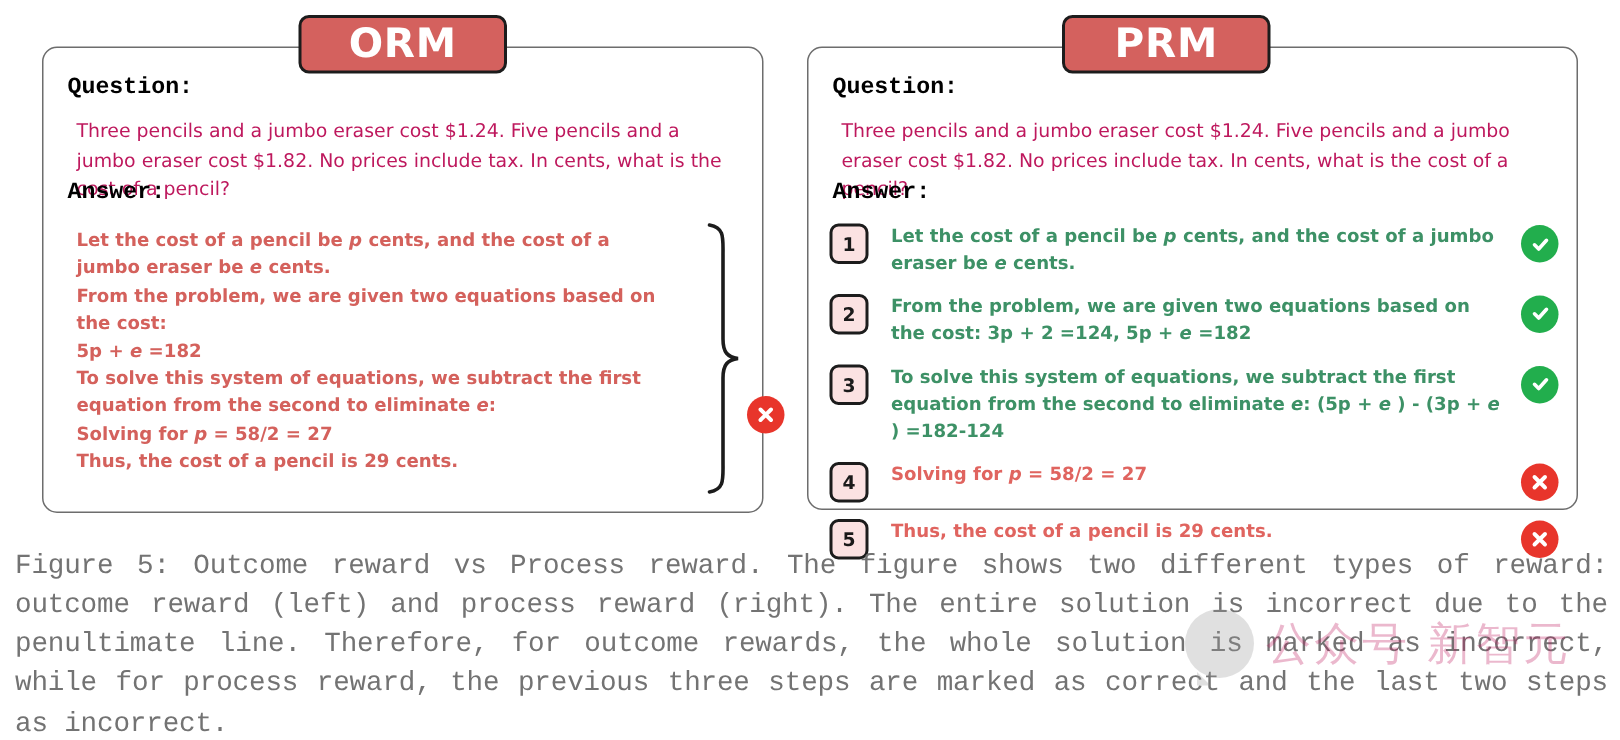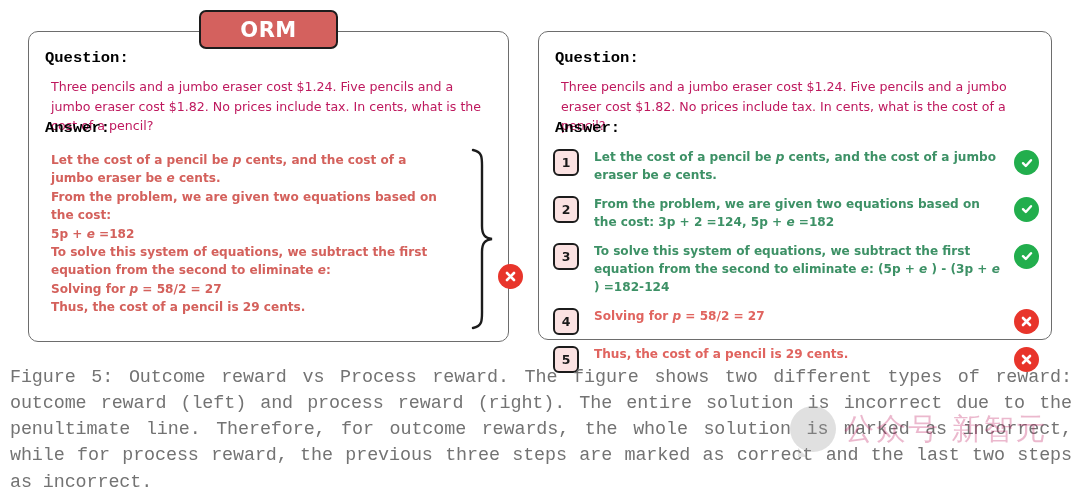--- a/index.html
+++ b/index.html
@@ -34,21 +34,21 @@
   .panel-prm { left: 538px; top: 31px; width: 514px; height: 309px; }
 
   .badge {
     position: absolute;
     background: #d4615e;
     border: 2.2px solid #1c1c1c;
     border-radius: 7px;
     color: #ffffff;
     font-family: "DejaVu Sans", sans-serif;
     font-weight: bold;
-    font-size: 21px;
+    font-size: 27px;
     letter-spacing: 0.5px;
     display: flex;
     align-items: center;
     justify-content: center;
     box-sizing: border-box;
     z-index: 5;
   }
   .badge-orm { left: 199px; top: 10px; width: 139px; height: 39px; }
   .badge-prm { left: 708px; top: 10px; width: 139px; height: 39px; }
 
@@ -321,20 +321,21 @@
               <svg width="13" height="13" viewBox="0 0 13 13">
                 <path d="M3 3 L10 10 M10 3 L3 10" stroke="#ffffff" stroke-width="2.6" stroke-linecap="round"></path>
               </svg>
             </div>
           </div>
         </div>
 
       </div>
     </div>
   </div>
+  <div class="badge badge-prm">PRM</div>
 
 </div>
 
 <div class="caption">Figure 5: Outcome reward vs Process reward. The figure shows two different types of reward: outcome reward (left) and process reward (right). The entire solution is incorrect due to the penultimate line. Therefore, for outcome rewards, the whole solution is marked as incorrect, while for process reward, the previous three steps are marked as correct and the last two steps as incorrect.</div>
 
 <div class="watermark">
   <div class="wm-bubble"></div>
   <div class="wm-text">公众号 新智元</div>
 </div>
 

